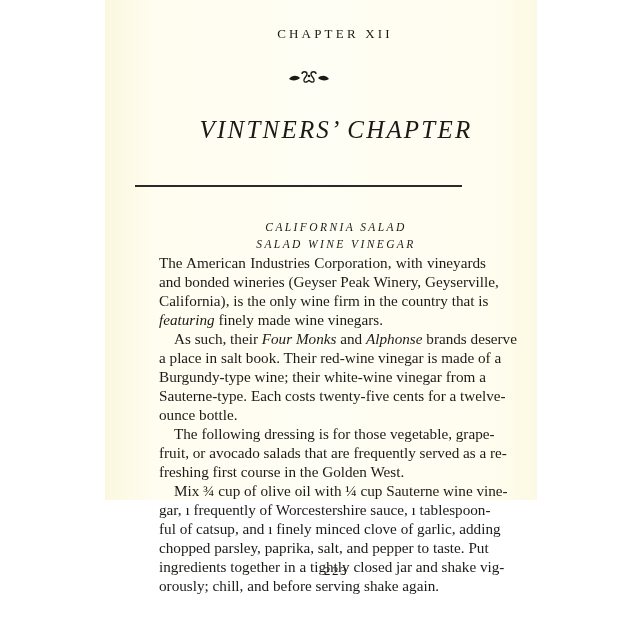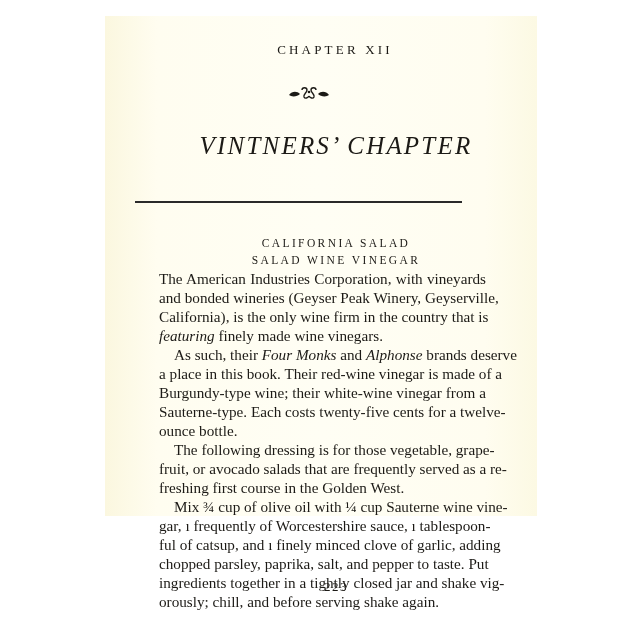--- a/index.html
+++ b/index.html
@@ -6,21 +6,21 @@
       margin: 0;
       padding: 0;
       width: 640px;
       height: 640px;
       background: #ffffff;
       overflow: hidden;
     }
     .page {
       position: absolute;
       left: 105px;
-      top: 16px;
+      top: 0;
       width: 432px;
       height: 500px;
       background: linear-gradient(90deg, #fbf7df 0%, #fffdf0 12%, #fffef4 50%, #fffdf0 88%, #fcf9e3 100%);
     }
     .serif {
       font-family: "Liberation Serif", "DejaVu Serif", serif;
       color: #1c1a16;
     }
     .chapter {
       position: absolute;
@@ -62,20 +62,21 @@
     }
     .heading {
       position: absolute;
       left: 0;
       width: 432px;
       text-align: center;
       font-size: 11.5px;
       letter-spacing: 2.4px;
       padding-left: 30px;
       box-sizing: border-box;
+      font-style: italic;
     }
     .h1 { top: 221px; }
     .h2 { top: 238px; }
     .body-text {
       position: absolute;
       left: 30px;
       top: 253px;
       width: 327px;
       font-size: 15.2px;
       line-height: 19px;
@@ -127,21 +128,21 @@
 
   <div class="heading h1 serif">CALIFORNIA SALAD</div>
   <div class="heading h2 serif">SALAD WINE VINEGAR</div>
 
   <div class="body-text serif">
     <span class="line">The American Industries Corporation, with vineyards</span>
     <span class="line">and bonded wineries (Geyser Peak Winery, Geyserville,</span>
     <span class="line">California), is the only wine firm in the country that is</span>
     <span class="line last"><i>featuring</i><span> finely made wine vinegars.</span></span>
     <span class="line indent"><span>As such, their </span><i>Four Monks</i><span> and </span><i>Alphonse</i><span> brands deserve</span></span>
-    <span class="line">a place in this book. Their red-wine vinegar is made of a</span>
+    <span class="line">a place in salt book. Their red-wine vinegar is made of a</span>
     <span class="line">Burgundy-type wine; their white-wine vinegar from a</span>
     <span class="line">Sauterne-type. Each costs twenty-five cents for a twelve-</span>
     <span class="line last">ounce bottle.</span>
     <span class="line indent">The following dressing is for those vegetable, grape-</span>
     <span class="line">fruit, or avocado salads that are frequently served as a re-</span>
     <span class="line last">freshing first course in the Golden West.</span>
     <span class="line indent">Mix ¾ cup of olive oil with ¼ cup Sauterne wine vine-</span>
     <span class="line">gar, ı frequently of Worcestershire sauce, ı tablespoon-</span>
     <span class="line">ful of catsup, and ı finely minced clove of garlic, adding</span>
     <span class="line">chopped parsley, paprika, salt, and pepper to taste. Put</span>

